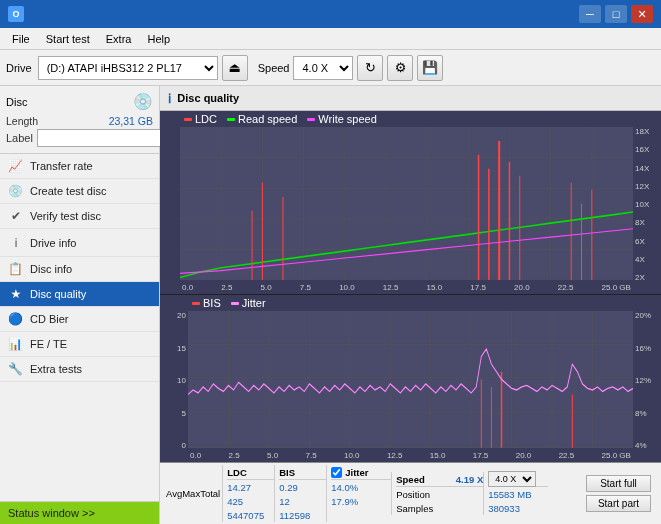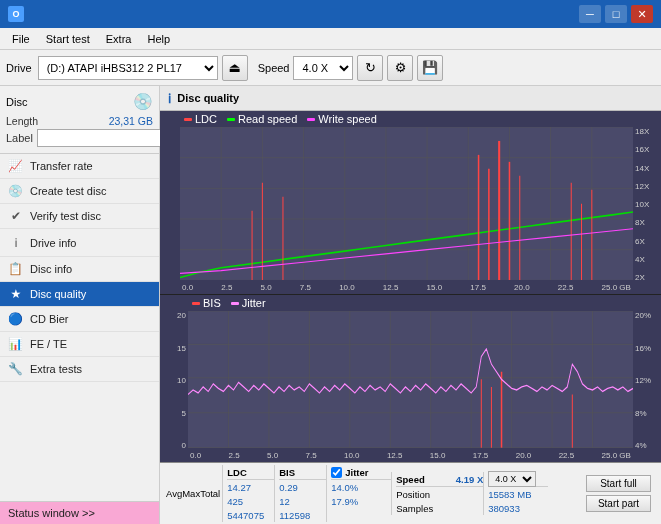--- a/index.html
+++ b/index.html
@@ -145,21 +145,21 @@
     
     .status-window-btn {
       display: flex;
       align-items: center;
       padding: 5px 8px;
       cursor: pointer;
       font-size: 11px;
       gap: 6px;
       color: #222;
       border-top: 1px solid #ccc;
-      background: #f9a8d4;
+      background: #84cc16;
     }
 
     
     .content-area {
       flex: 1;
       display: flex;
       flex-direction: column;
       background: #4a4a6a;
       overflow: hidden;
     }

